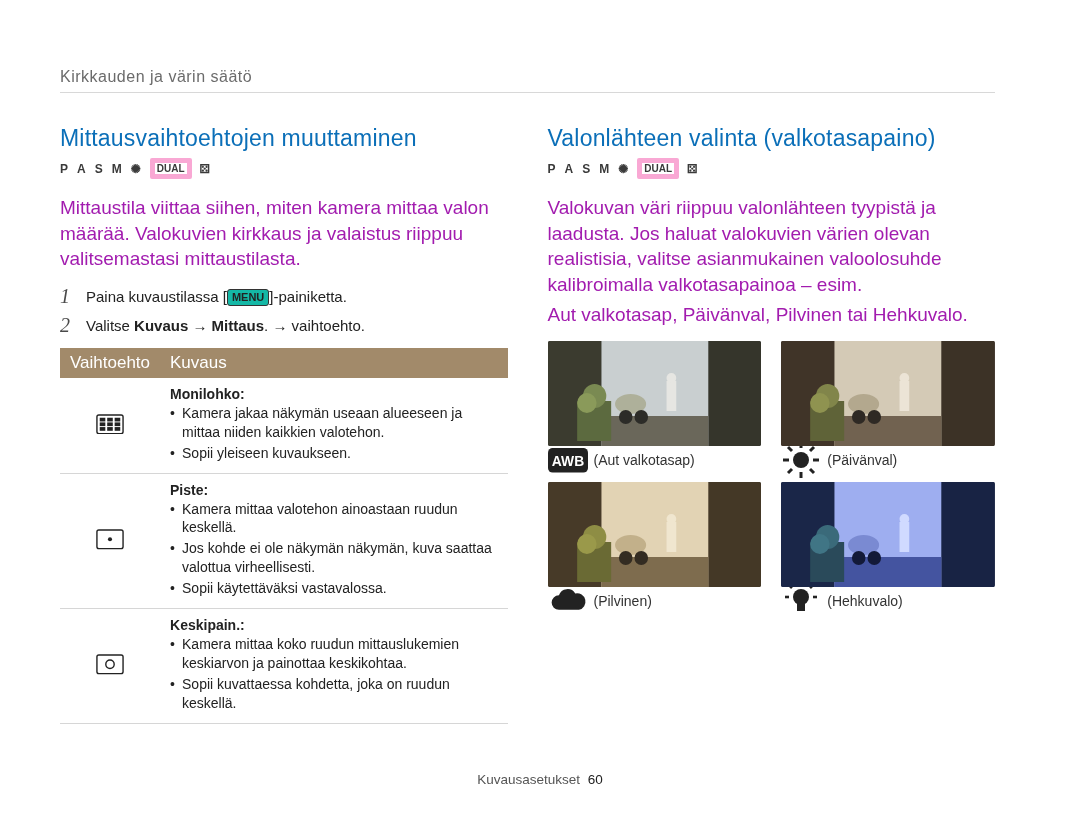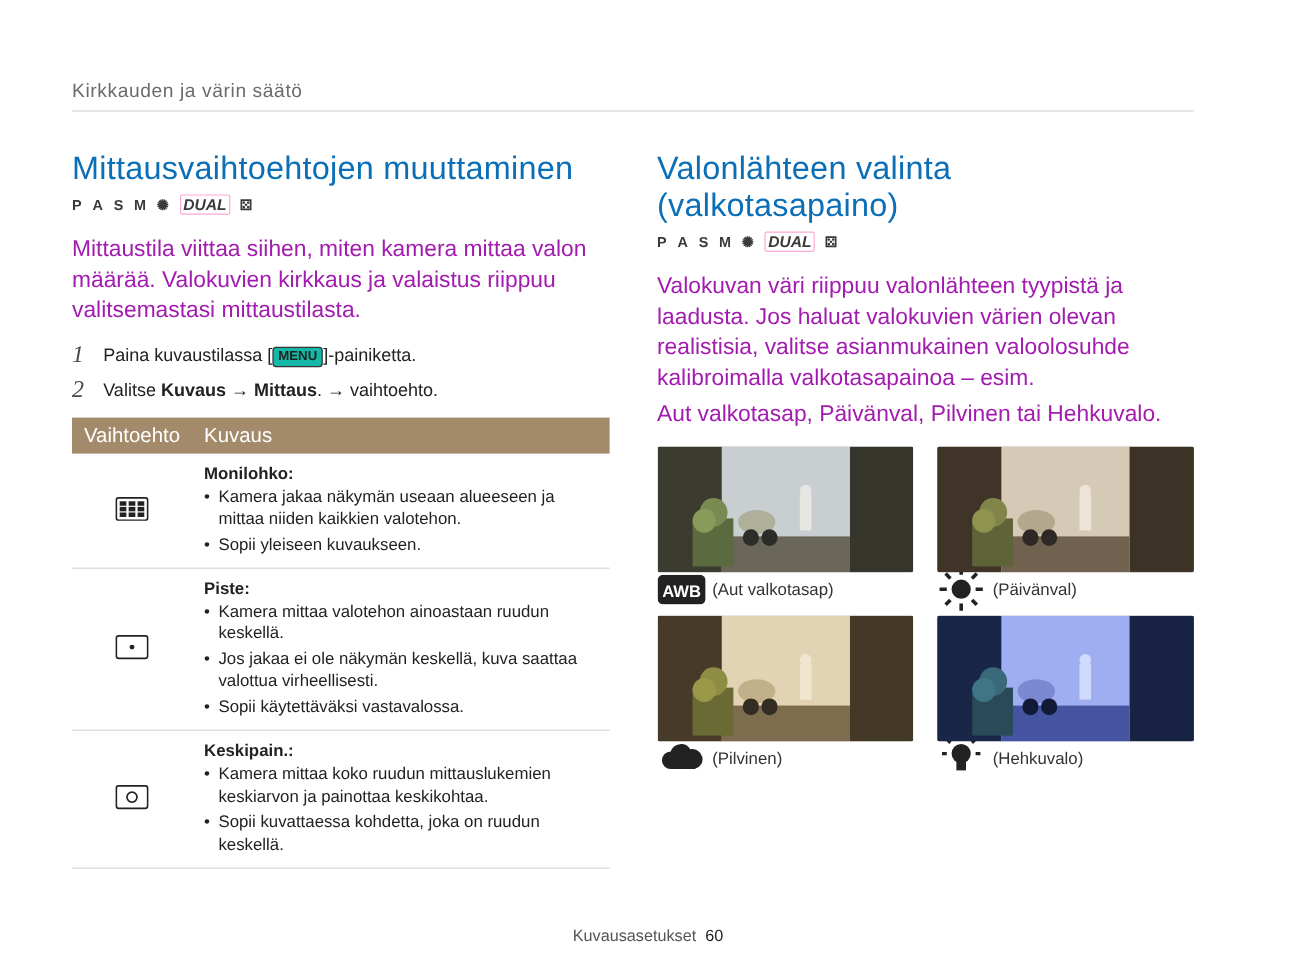--- a/index.html
+++ b/index.html
@@ -29,42 +29,41 @@
     display: flex;
     gap: 40px;
     margin-top: 32px;
   }
   .col {
     flex: 1 1 0;
     min-width: 0;
   }
   h1.sec {
     color: #0b6fb8;
-    font-size: 27px;
+    font-size: 23px;
     font-weight: 400;
     margin: 0 0 6px 0;
     letter-spacing: 0.2px;
   }
   .modes {
     display: flex;
     gap: 8px;
     align-items: center;
     color: #3a3a3a;
     font-size: 12px;
     letter-spacing: 1px;
     margin-bottom: 10px;
   }
   .modes span { font-weight: 600; }
   .modes .dual {
-    font-size: 13px;
-    border: 1px solid #f9a8d4;
+    font-size: 10px;
+    border: 5px solid #f9a8d4;
     padding: 0 2px;
     border-radius: 2px;
     letter-spacing: 0;
-    font-style: italic;
   }
   p.body {
     font-size: 19px;
     color: #a21caf;
     line-height: 1.35;
     margin: 16px 0 14px 0;
   }
   .steps { margin-top: 10px; }
   .step {
     display: flex;
@@ -247,21 +246,21 @@
               <svg viewBox="0 0 30 22">
                     <rect x="1" y="1" width="28" height="20" rx="2" fill="none" stroke="#222" stroke-width="1.5"></rect>
                     <circle cx="15" cy="11" r="2.2" fill="#222"></circle>
                   </svg>
             </span>
           </td>
           <td>
             <div class="cell-title">Piste:</div>
             <ul class="bul">
               <li>Kamera mittaa valotehon ainoastaan ruudun keskellä.</li>
-              <li>Jos jakaa ei ole näkymän keskellä, kuva saattaa valottua virheellisesti.</li>
+              <li>Jos kohde ei ole näkymän näkymän, kuva saattaa valottua virheellisesti.</li>
               <li>Sopii käytettäväksi vastavalossa.</li>
             </ul>
           </td>
         </tr>
         <tr>
           <td class="iconcell">
             <span class="icon-box">
               <svg viewBox="0 0 30 22">
                     <rect x="1" y="1" width="28" height="20" rx="2" fill="none" stroke="#222" stroke-width="1.5"></rect>
                     <circle cx="15" cy="11" r="4.5" fill="none" stroke="#222" stroke-width="1.5"></circle>

